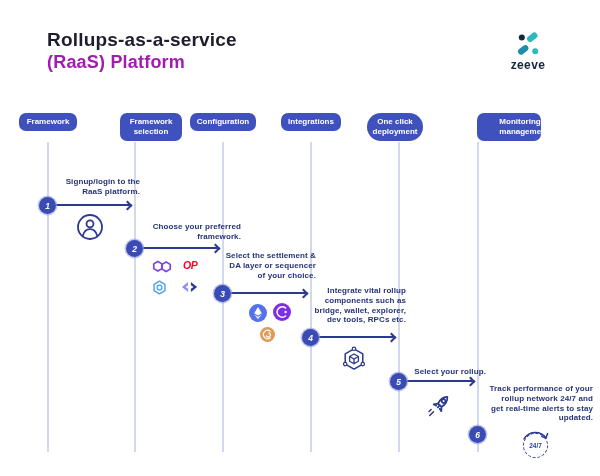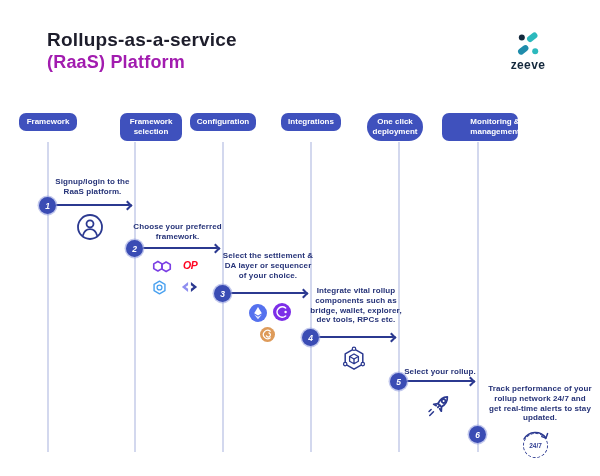--- a/index.html
+++ b/index.html
@@ -26,21 +26,21 @@
         color:#fff;display:flex;align-items:center;justify-content:center;
         font-size:8.5px;font-weight:700;font-style:italic;box-shadow:0 0 0 1.5px rgba(120,134,216,.45);}
 
   
   .arrow{position:absolute;height:2px;background:#2b3990;border-radius:1px;}
   .arrow::after{content:"";position:absolute;right:-1px;top:-2px;width:5px;height:5px;
         border-top:2px solid #2b3990;border-right:2px solid #2b3990;transform:rotate(45deg);}
 
   
   .desc{position:absolute;font-size:8px;font-weight:600;color:#263378;line-height:1.22;
-        text-align:center;letter-spacing:.1px;}
+        text-align:right;letter-spacing:.1px;}
 
   .op-label{font-size:10.5px;font-weight:800;font-style:italic;color:#ff0420;letter-spacing:-.3px;}
 
   .badge247{position:absolute;width:25px;height:25px;border:1.6px dashed #2b3990;border-radius:50%;
         display:flex;align-items:center;justify-content:center;font-size:6.5px;font-weight:700;
         color:#2b3990;box-sizing:border-box;background:#fff;}
   svg{display:block;}
 </style>
 </head>
 <body>
@@ -75,34 +75,34 @@
     </div>
   <div class="stage" style="left:190px;width:66px;justify-content:center;">
       <span>Configuration</span>
     </div>
   <div class="stage" style="left:281px;width:60px;">
       <span>Integrations</span>
     </div>
   <div class="stage" style="left:367px;width:56px;border-radius:14px;">
       <span>One click deployment</span>
     </div>
-  <div class="stage" style="left:442px;width:76px;padding-left:32px;">
+  <div class="stage" style="left:477px;width:64px;padding-left:32px;">
       <span>Monitoring &amp; management</span>
     </div>
 
   <div class="desc" style="left:45px;top:177px;width:95px;">Signup/login to the RaaS platform.</div>
   <div class="arrow" style="left:56px;top:204px;width:74px;"></div>
   <div class="numc" style="left:39px;top:197px;">1</div>
   <svg class="abs" style="left:76px;top:213px;" width="28" height="28" viewBox="0 0 28 28">
     <circle cx="14" cy="14" r="12" stroke="#2b3990" stroke-width="1.8" fill="none"></circle>
     <circle cx="14" cy="10.8" r="3.5" stroke="#2b3990" stroke-width="1.8" fill="none"></circle>
     <path d="M6.8 22.8 C8.2 17.8 11 16.2 14 16.2 C17 16.2 19.8 17.8 21.2 22.8" stroke="#2b3990" stroke-width="1.8" fill="none"></path>
   </svg>
 
-  <div class="desc" style="left:125px;top:222px;width:105px;">Choose your preferred framework.</div>
+  <div class="desc" style="left:136px;top:222px;width:105px;">Choose your preferred framework.</div>
   <div class="arrow" style="left:143px;top:247px;width:75px;"></div>
   <div class="numc" style="left:126px;top:240px;">2</div>
   <svg class="abs" style="left:151px;top:259px;" width="22" height="15" viewBox="0 0 24 16">
     <path d="M7.5 2.5 L12 5.1 V10.3 L7.5 12.9 L3 10.3 V5.1 Z" stroke="#7b3fe4" stroke-width="1.8" fill="none" stroke-linejoin="round"></path>
     <path d="M16.5 3.1 L21 5.7 V10.9 L16.5 13.5 L12 10.9 V5.7 Z" stroke="#7b3fe4" stroke-width="1.8" fill="none" stroke-linejoin="round"></path>
   </svg>
   <div class="abs op-label" style="left:183px;top:259px;">OP</div>
   <svg class="abs" style="left:152px;top:280px;" width="15" height="15" viewBox="0 0 16 16">
     <path d="M8 1.2 L13.8 4.6 V11.4 L8 14.8 L2.2 11.4 V4.6 Z" stroke="#49a1f0" stroke-width="1.5" fill="none" stroke-linejoin="round"></path>
     <circle cx="8" cy="8" r="2.6" stroke="#49a1f0" stroke-width="1.4" fill="none"></circle>

